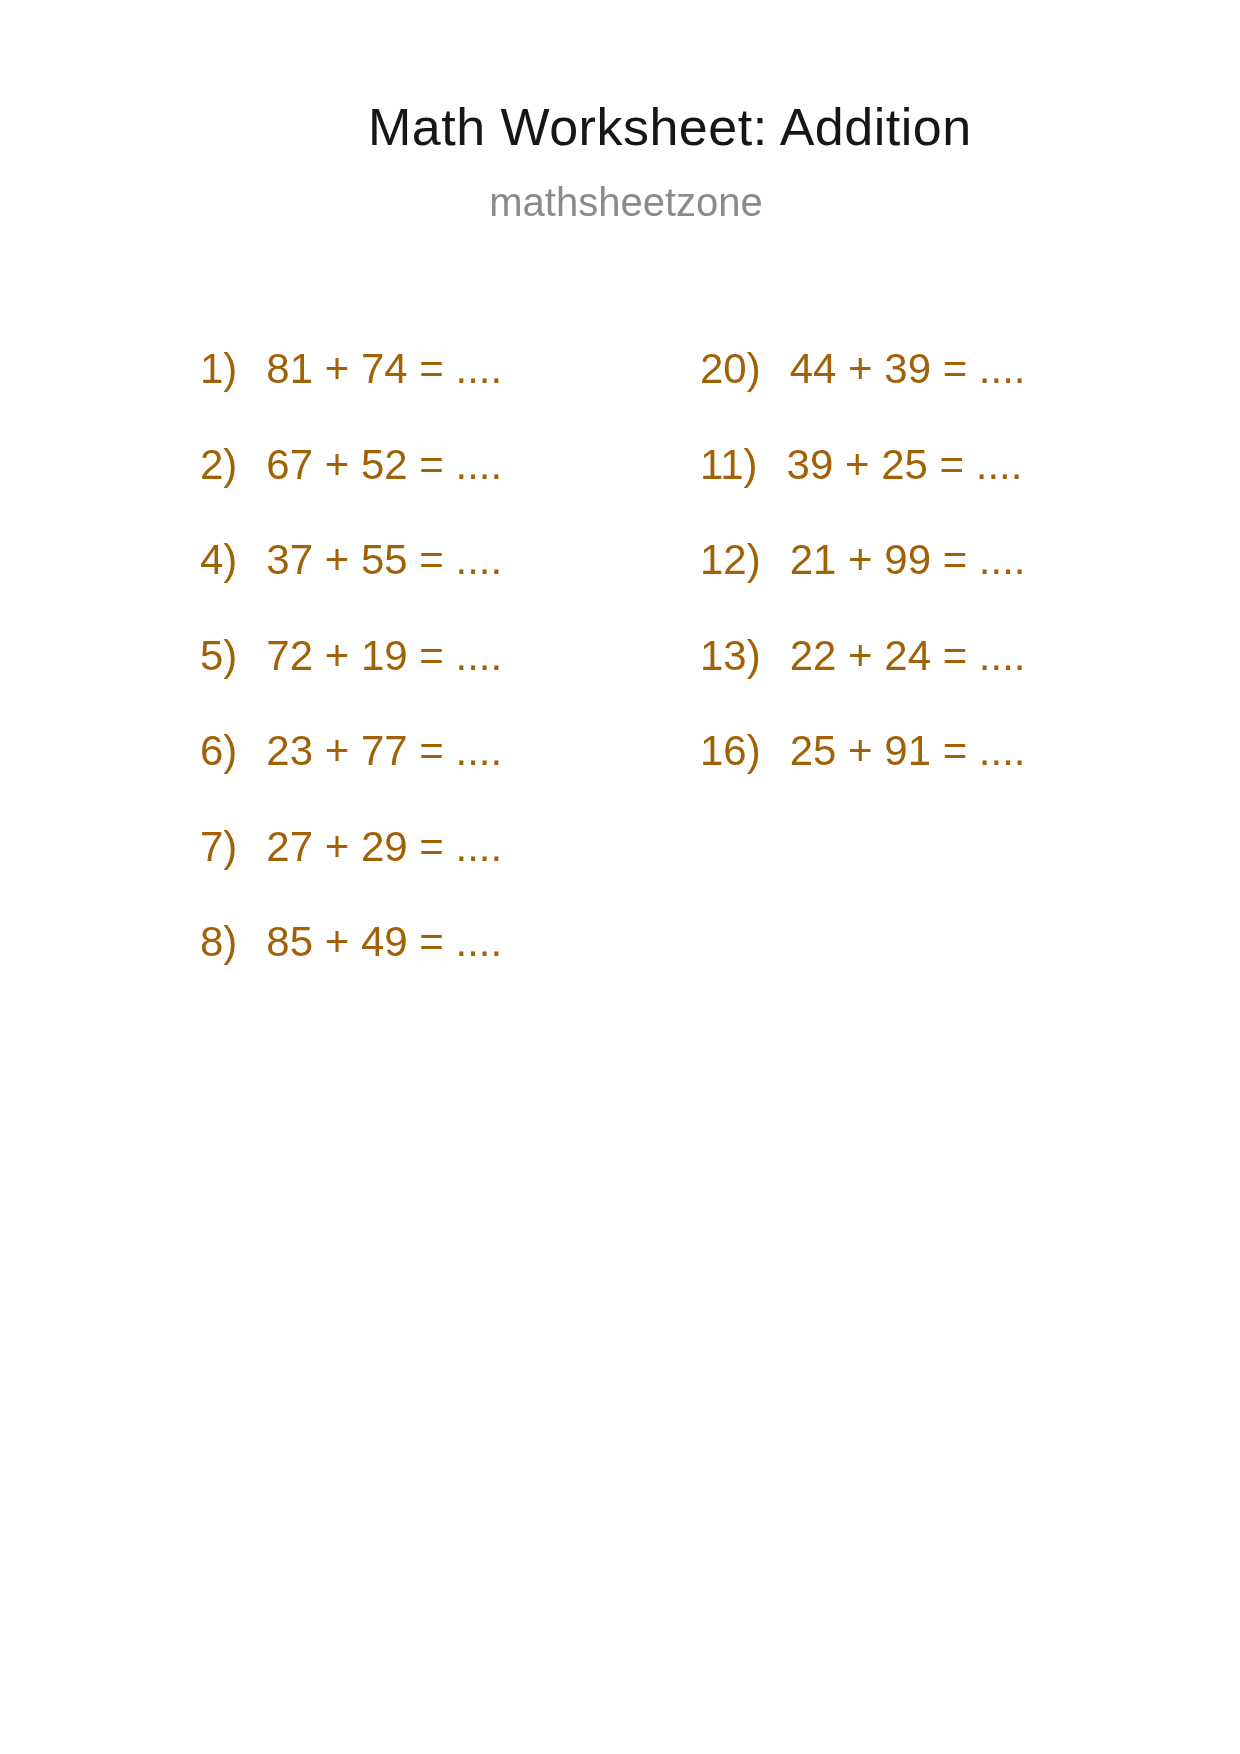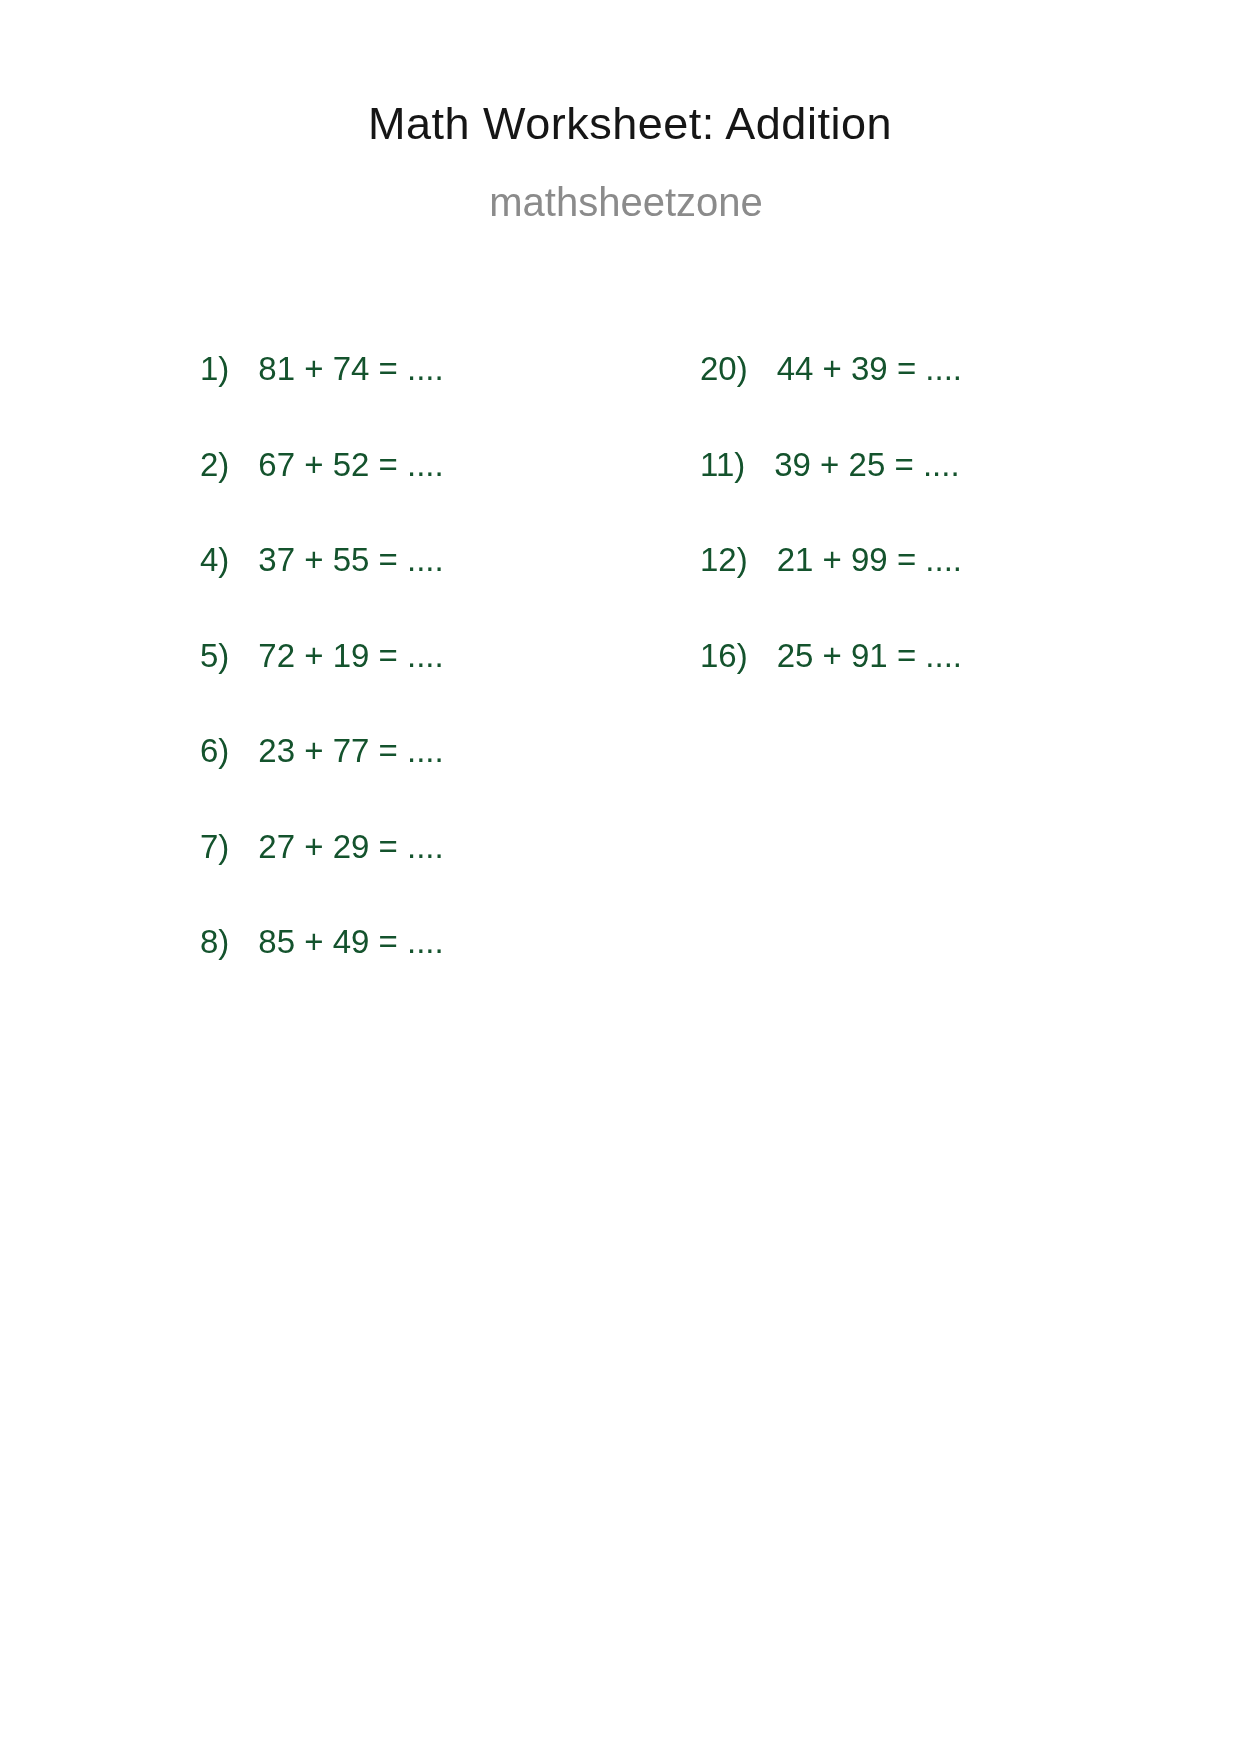--- a/index.html
+++ b/index.html
@@ -17,21 +17,21 @@
   }
   .page {
     position: absolute;
     inset: 0;
     background: #ffffff;
   }
   .title {
     position: absolute;
     left: 368px;
     top: 101px;
-    font-size: 45px;
+    font-size: 52px;
     line-height: 1;
     font-weight: 400;
     color: #161616;
     white-space: nowrap;
     letter-spacing: 0.5px;
   }
   .subtitle {
     position: absolute;
     left: 12px;
     right: 0;
@@ -44,24 +44,24 @@
     white-space: nowrap;
   }
   .problems-column {
     position: absolute;
     top: 348px;
   }
   .problems-column.left  { left: 200px; }
   .problems-column.right { left: 700px; }
   .problem-row {
     height: 95.5px;
-    font-size: 33px;
+    font-size: 42px;
     line-height: 42px;
     white-space: nowrap;
-    color: #14532d;
+    color: #a16207;
   }
   .problem-label {
     display: inline-block;
     margin-right: 29px;
   }
   .problem-expression {
     display: inline-block;
   }
 </style>
 </head>
@@ -100,17 +100,20 @@
     <div class="problem-row">
       <span class="problem-label">20)</span><span class="problem-expression">44 + 39 = ....</span>
     </div>
     <div class="problem-row">
       <span class="problem-label">11)</span><span class="problem-expression">39 + 25 = ....</span>
     </div>
     <div class="problem-row">
       <span class="problem-label">12)</span><span class="problem-expression">21 + 99 = ....</span>
     </div>
     <div class="problem-row">
+      <span class="problem-label">13)</span><span class="problem-expression">22 + 24 = ....</span>
+    </div>
+    <div class="problem-row">
       <span class="problem-label">16)</span><span class="problem-expression">25 + 91 = ....</span>
     </div>
   </div>
 
 </div>
 
 </body></html>

